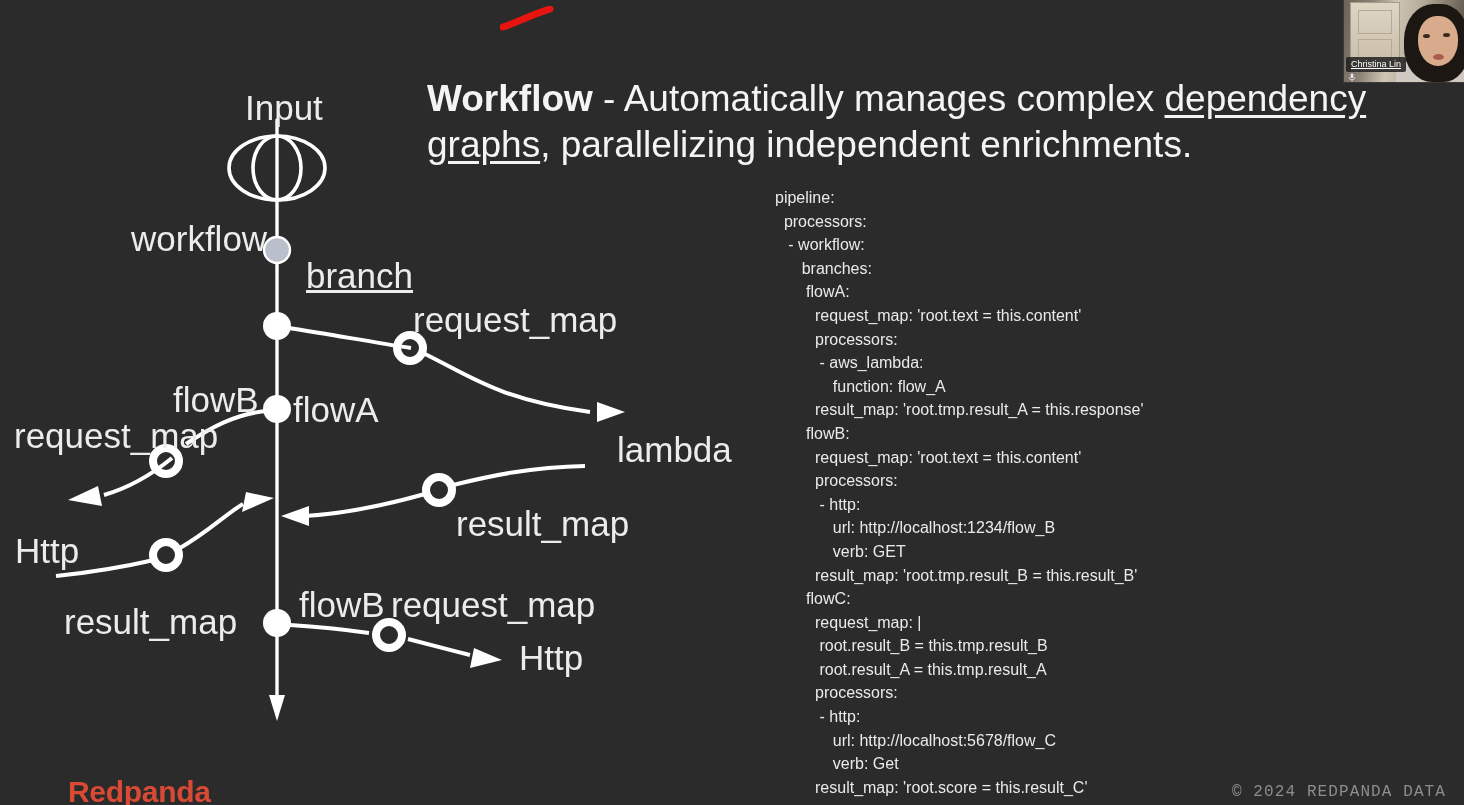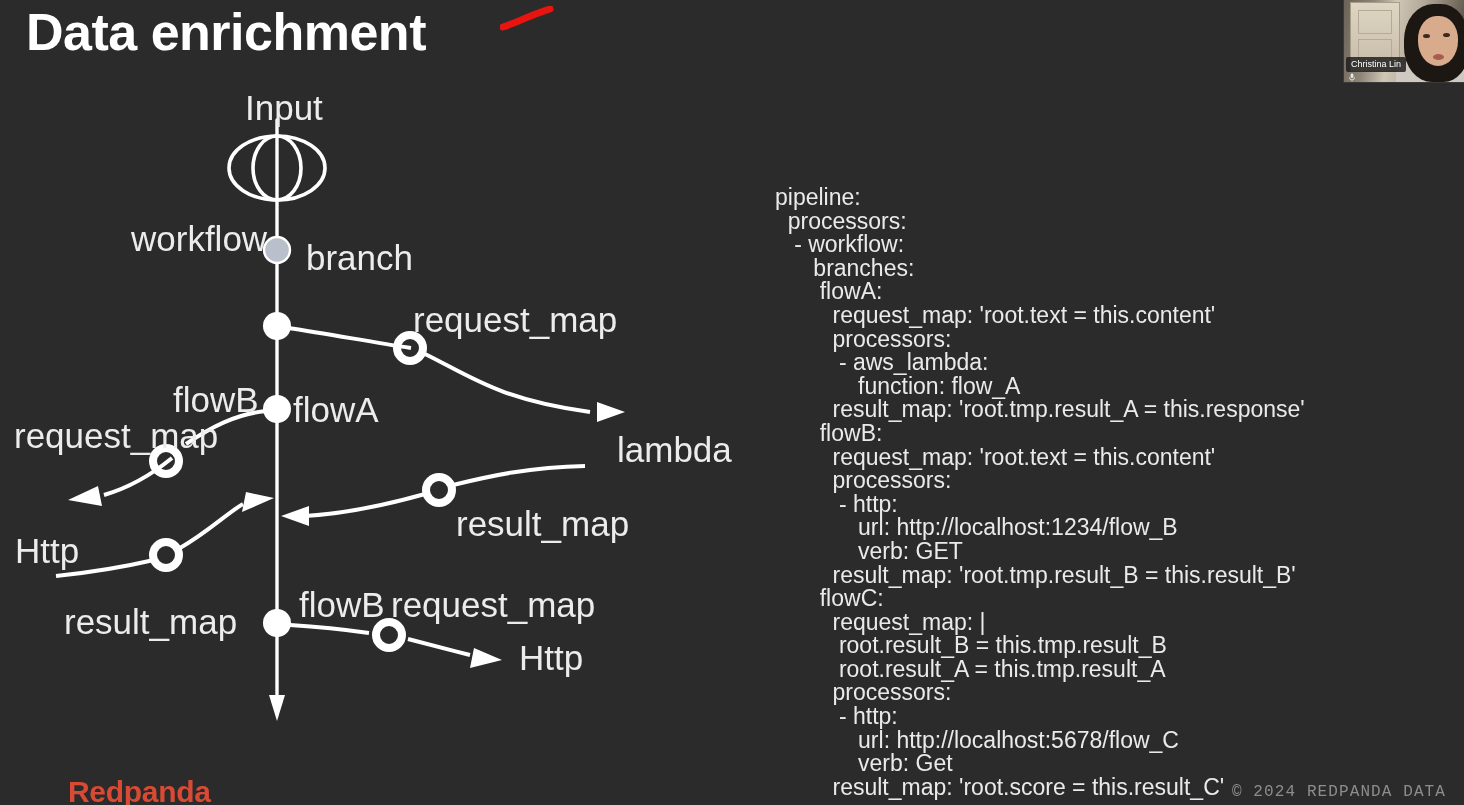--- a/index.html
+++ b/index.html
@@ -106,20 +106,21 @@
   #cam-label {
     position: absolute;
     left: 2px;
     bottom: 10px;
     background: rgba(26,26,26,0.82);
     color: #fff;
     font-size: 9px;
     padding: 2px 5px 3px 5px;
     border-radius: 2px;
     white-space: nowrap;
+    text-decoration: underline;
   }
   #cam-mic {
     position: absolute;
     left: 4px;
     bottom: 0px;
     width: 8px;
     height: 9px;
   }
 
   
@@ -148,21 +149,21 @@
     font-size: 35px;
     color: #ececec;
     white-space: nowrap;
   }
 
   
   #yaml {
     position: absolute;
     left: 775px;
     top: 186px;
-    font-size: 23px;
+    font-size: 16px;
     line-height: 23.6px;
     color: #eaeaea;
     white-space: pre;
   }
   #yaml .l { display: block; }
 
   
   #logo {
     position: absolute;
     left: 68px;
@@ -181,21 +182,20 @@
     letter-spacing: 1.1px;
     color: #8d8d8d;
     white-space: nowrap;
   }
 </style>
 </head>
 <body>
 
 <div id="slide">
 
-  <div id="title">Data enrichment</div>
 
   <svg id="red-slash" viewBox="0 0 56 26">
     <path d="M3 21 C16 17, 28 10, 50 3" stroke="#e8140f" stroke-width="7" fill="none" stroke-linecap="round"></path>
   </svg>
 
   <div id="webcam">
     <div class="cam-wall"></div>
     <div class="cam-door"></div>
     <div class="cam-person-body"></div>
     <div class="cam-person-hair"></div>
@@ -204,20 +204,23 @@
     <div class="cam-eye" style="right:14px;top:33px;"></div>
     <div class="cam-mouth" style="right:20px;top:54px;"></div>
     <div id="cam-label">Christina Lin</div>
     <svg id="cam-mic" viewBox="0 0 8 9">
       <rect x="2.6" y="0.6" width="2.8" height="4.6" rx="1.4" fill="#e6e6e6"></rect>
       <path d="M1.3 4.2 a2.7 2.7 0 0 0 5.4 0" stroke="#e6e6e6" stroke-width="0.8" fill="none"></path>
       <line x1="4" y1="6.9" x2="4" y2="8.4" stroke="#e6e6e6" stroke-width="0.8"></line>
     </svg>
   </div>
 
+  <div id="headline">
+    <b>Workflow</b><span> - </span><span>Automatically manages complex </span><u>dependency</u> <u>graphs</u><span>, parallelizing independent enrichments.</span>
+  </div>
 
   <div id="diagram">
     <svg width="740" height="680" viewBox="0 0 740 680">
       <g fill="none" stroke="#ffffff" stroke-width="3.4" stroke-linecap="round">
 
         <line x1="277" y1="40" x2="277" y2="632"></line>
       </g>
 
       <g>
         <line x1="277" y1="632" x2="277" y2="618" stroke="#ffffff" stroke-width="3.4"></line>
@@ -269,21 +272,21 @@
         <path d="M290 545 C322 547, 348 550, 369 553"></path>
         <path d="M408 559 C432 565, 450 570, 470 575"></path>
       </g>
       <path d="M502 580 L474 568 L470 588 Z" fill="#ffffff"></path>
       <circle cx="389" cy="555" r="13" fill="none" stroke="#ffffff" stroke-width="8"></circle>
     </svg>
 
     
     <div class="dlabel" style="left:245px; top:8px;">Input</div>
     <div class="dlabel" style="left:131px; top:139px;">workflow</div>
-    <div class="dlabel" style="left:306px; top:158px;">branch</div>
+    <div class="dlabel" style="left:306px; top:176px;text-decoration:underline;">branch</div>
     <div class="dlabel" style="left:413px; top:220px;">request_map</div>
     <div class="dlabel" style="left:293px; top:270px;margin-top:40px;">flowA</div>
     <div class="dlabel" style="left:173px; top:300px;">flowB</div>
     <div class="dlabel" style="left:14px;  top:336px;">request_map</div>
     <div class="dlabel" style="left:617px; top:350px;">lambda</div>
     <div class="dlabel" style="left:456px; top:424px;">result_map</div>
     <div class="dlabel" style="left:15px;  top:451px;">Http</div>
     <div class="dlabel" style="left:64px;  top:522px;">result_map</div>
     <div class="dlabel" style="left:299px; top:505px;">flowB</div>
     <div class="dlabel" style="left:391px; top:505px;">request_map</div>

